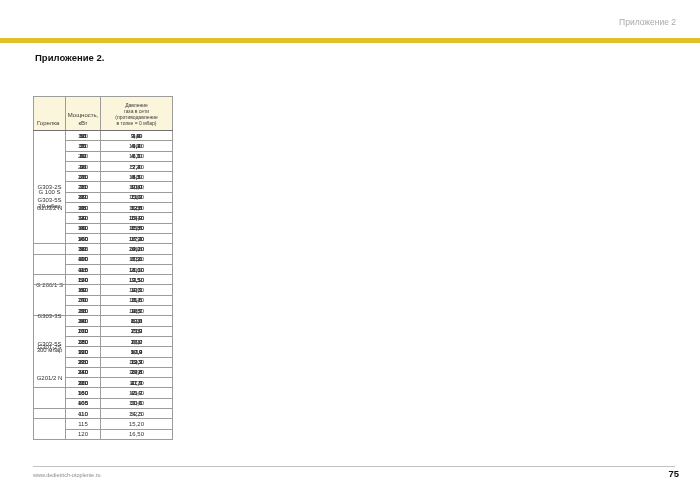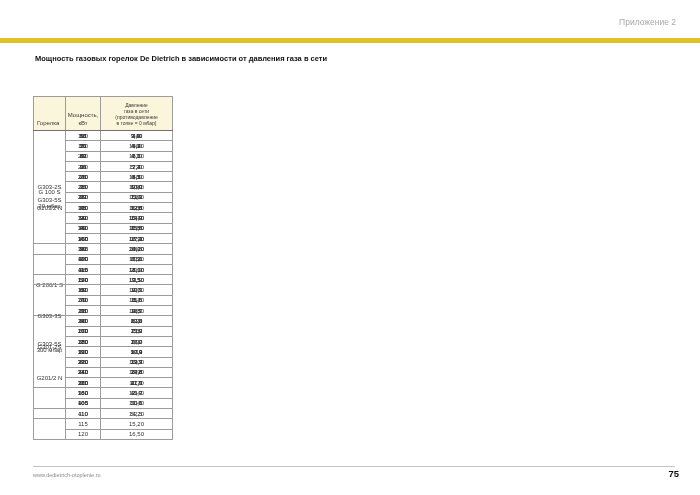--- a/index.html
+++ b/index.html
@@ -43,21 +43,21 @@
   .page-number { position:absolute; right:21px; top:468px; font-size:9.5px; font-weight:700; color:#111; }
 </style>
 </head>
 <body>
 
 <div class="page">
   <div class="top-note" style="color: rgb(169, 169, 169);">Приложение 2</div>
   <div class="accent-bar" style="background: rgb(226, 193, 40);"></div>
 
   <div class="title-block">
-    <div class="subtitle">Мощность газовых горелок De Dietrich в зависимости от давления газа в сети</div>
+    <div class="title">Приложение 2.</div>
   </div>
 
   <div class="tables">
     <table class="btable t0">
         <colgroup>
           <col style="width: 32px;">
           <col style="width: 35px;">
           <col style="width: 72px;">
         </colgroup>
         <thead>

